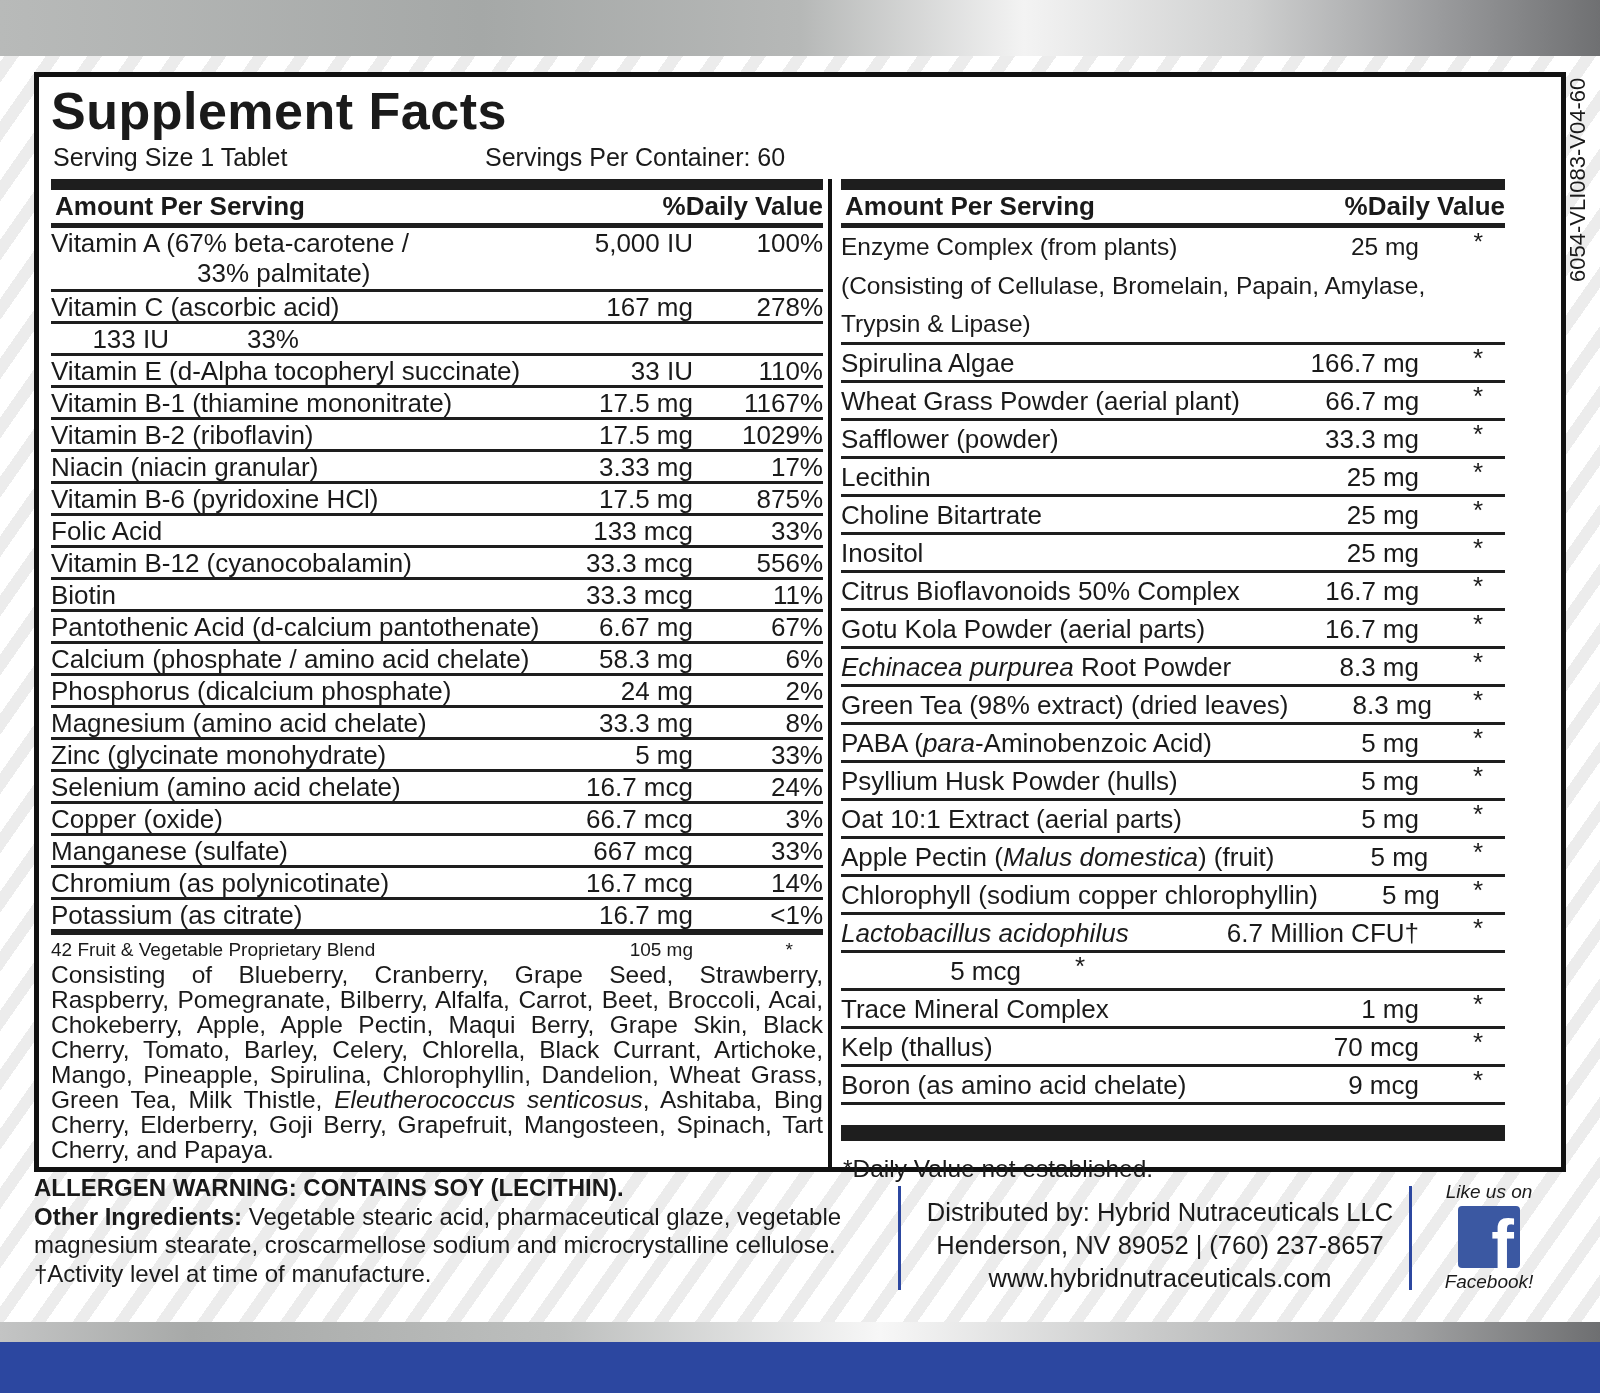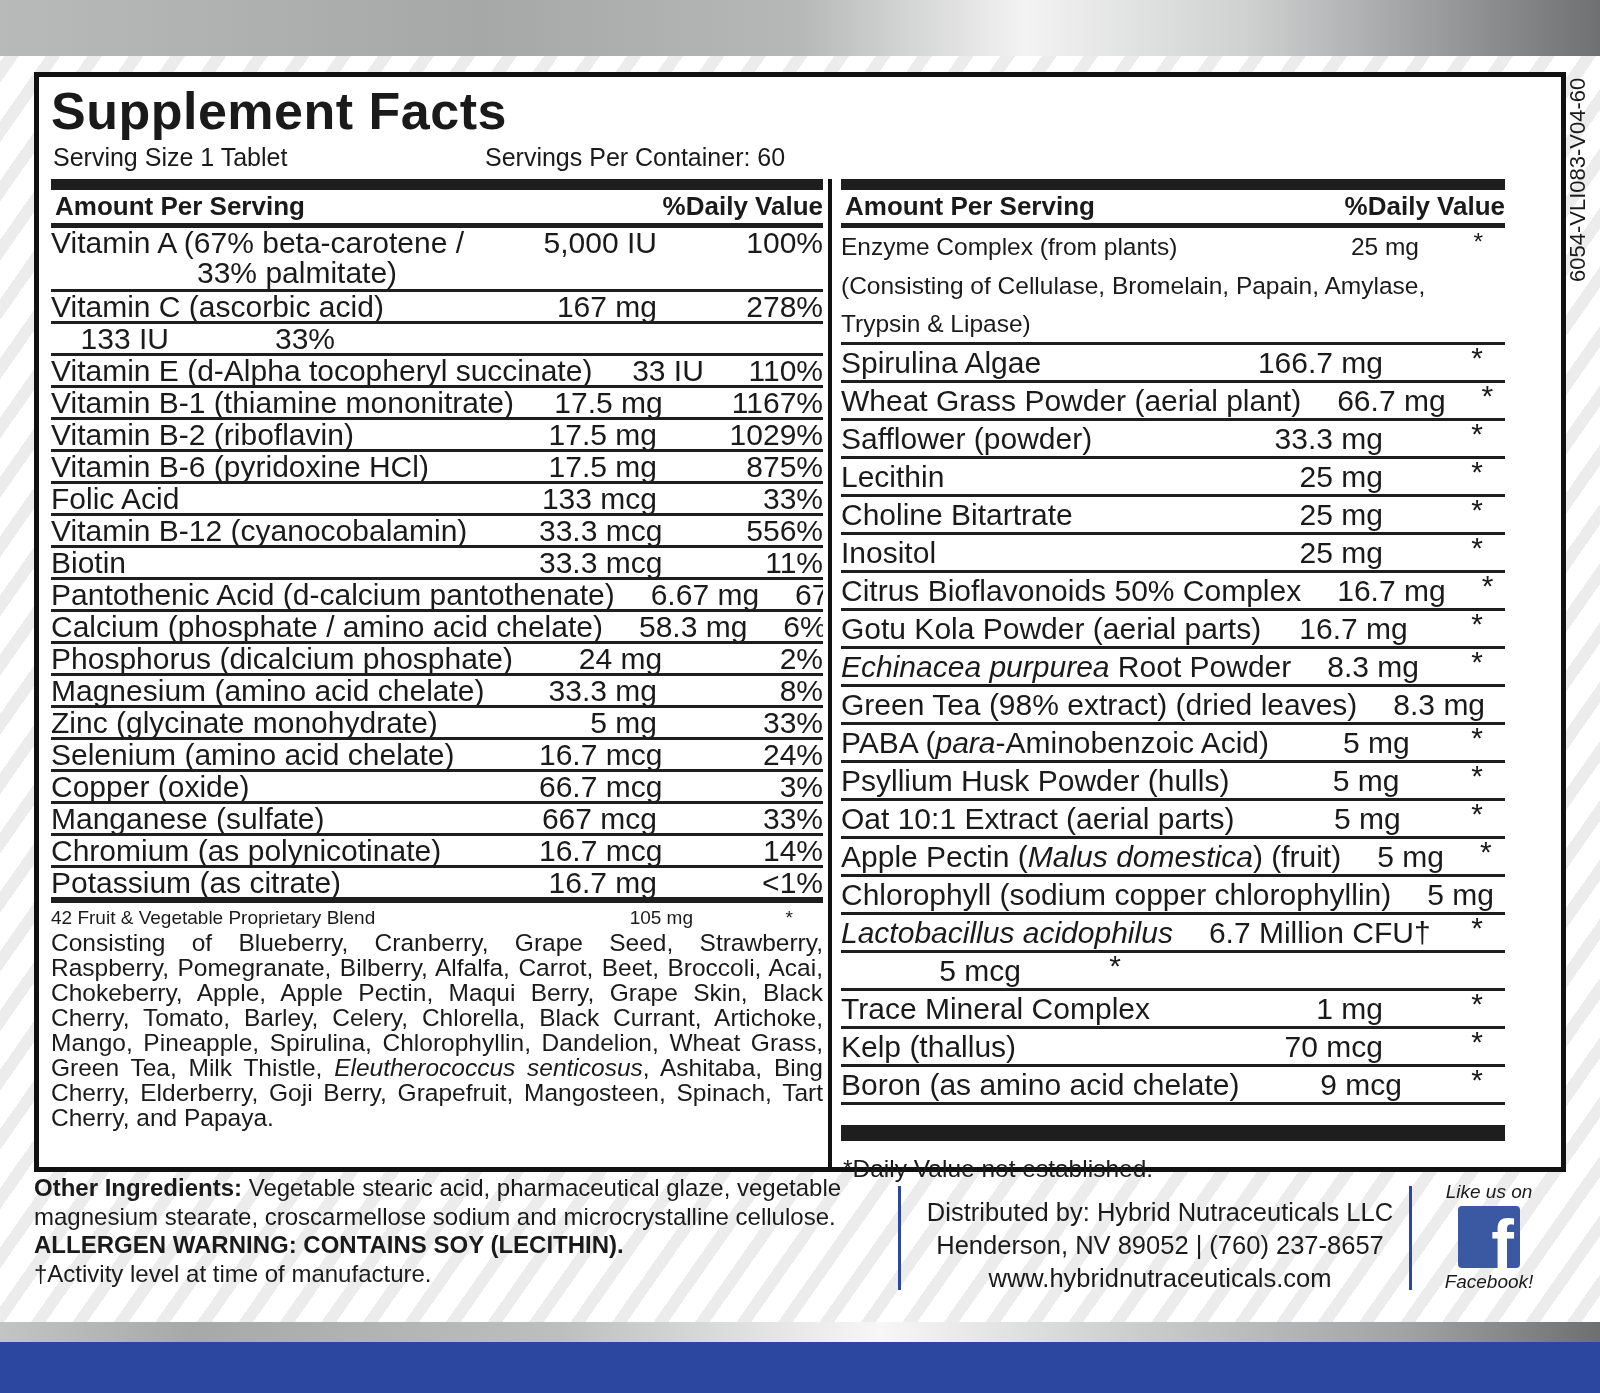--- a/index.html
+++ b/index.html
@@ -32,22 +32,22 @@
   .col-right { position:absolute; left:802px; top:102px; width:664px; }
   .divider { position:absolute; left:789px; top:102px; width:4px; height:988px; background:#111; }
 
   .thickbar { height:11px; background:#1e1e1e; }
   .hdr {
     display:flex; justify-content:space-between; align-items:flex-end;
     font-size:26px; font-weight:bold; height:33px; line-height:33px;
     border-bottom:5px solid #1e1e1e; padding:0 0 0 4px;
   }
   .row {
-    display:flex; font-size:30px; border-bottom:3px solid #1e1e1e;
-    height:29px; line-height:30px; white-space:nowrap; overflow:hidden;gap:36px;
+    display:flex; font-size:26px; border-bottom:3px solid #1e1e1e;
+    height:29px; line-height:30px; white-space:nowrap; overflow:hidden;
   }
   .row .name { flex:1; }
   .col-left .row .amt { width:118px; text-align:right; }
   .col-left .row .dv { width:130px; text-align:right; }
   .row.tall { height:61px; }
   .row.tall .name { line-height:30px; white-space:normal; }
   .sub { display:block; padding-left:146px; }
 
   .col-right .row { height:35px; line-height:36px; }
   .col-right .row .amt { width:180px; text-align:right; }
@@ -126,20 +126,25 @@
           <span class="name">Vitamin B-1 (thiamine mononitrate)</span>
           <span class="amt">17.5 mg</span>
           <span class="dv">1167%</span>
         </div>
         <div class="row">
           <span class="name">Vitamin B-2 (riboflavin)</span>
           <span class="amt">17.5 mg</span>
           <span class="dv">1029%</span>
         </div>
         <div class="row">
+          <span class="name">Niacin (niacin granular)</span>
+          <span class="amt">3.33 mg</span>
+          <span class="dv">17%</span>
+        </div>
+        <div class="row">
           <span class="name">Vitamin B-6 (pyridoxine HCl)</span>
           <span class="amt">17.5 mg</span>
           <span class="dv">875%</span>
         </div>
         <div class="row">
           <span class="name">Folic Acid</span>
           <span class="amt">133 mcg</span>
           <span class="dv">33%</span>
         </div>
         <div class="row">
@@ -327,22 +332,22 @@
           <span class="amt">9 mcg</span>
           <span class="dv"><span class="star">*</span></span>
         </div>
       </div>
     <div class="right-thick"></div>
     <div class="footnote">*Daily Value not established.</div>
   </div>
 </div>
 
 <div class="other">
+  <div><b>ALLERGEN WARNING: CONTAINS SOY (LECITHIN).</b></div>
   <div><b>Other Ingredients:</b><span> Vegetable stearic acid, pharmaceutical glaze, vegetable magnesium stearate, croscarmellose sodium and microcrystalline cellulose.</span></div>
-  <div><b>ALLERGEN WARNING: CONTAINS SOY (LECITHIN).</b></div>
   <div>†Activity level at time of manufacture.</div>
 </div>
 
 <div class="vline" style="left:898px; top:1186px; height:104px;"></div>
 <div class="dist">
   <div>Distributed by: Hybrid Nutraceuticals LLC</div>
   <div>Henderson, NV 89052 | (760) 237-8657</div>
   <div>www.hybridnutraceuticals.com</div>
 </div>
 <div class="vline" style="left:1409px; top:1186px; height:104px;"></div>

